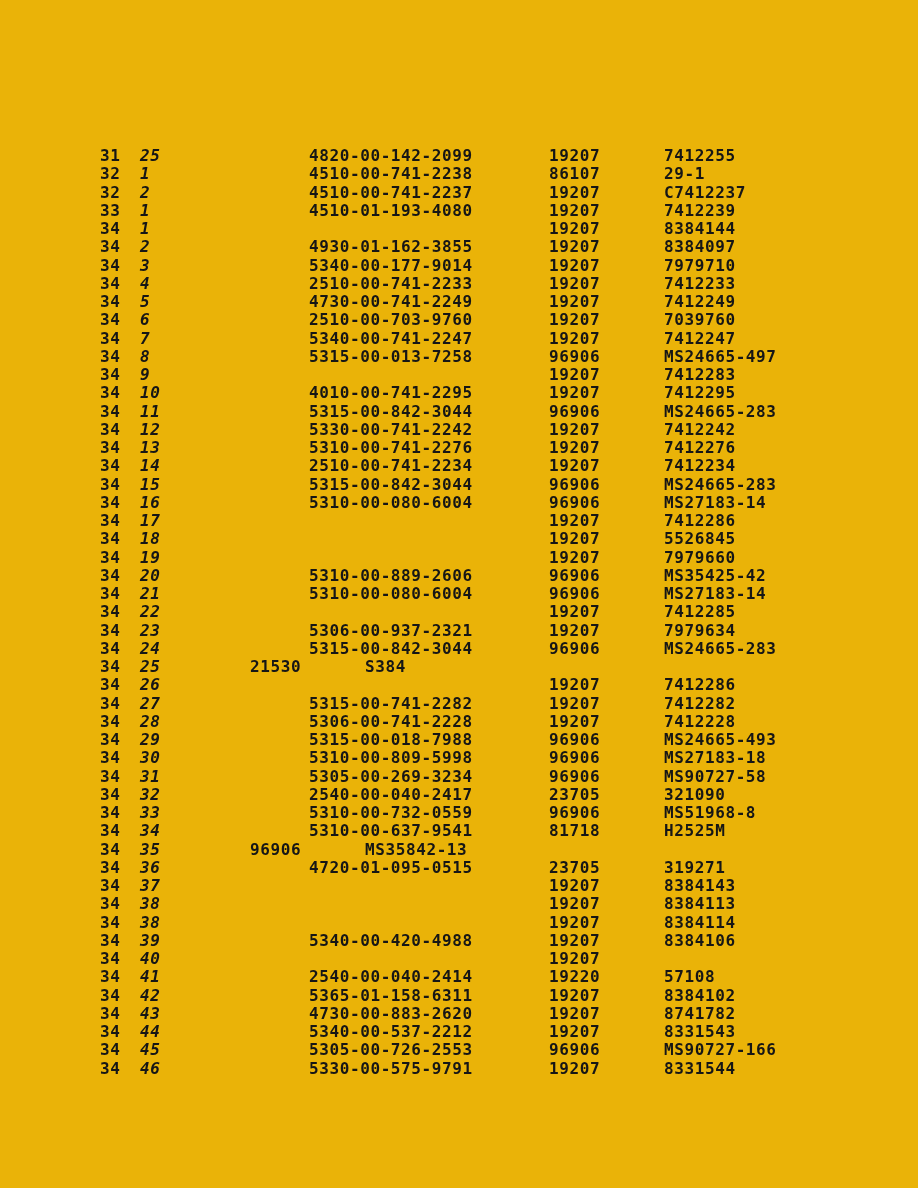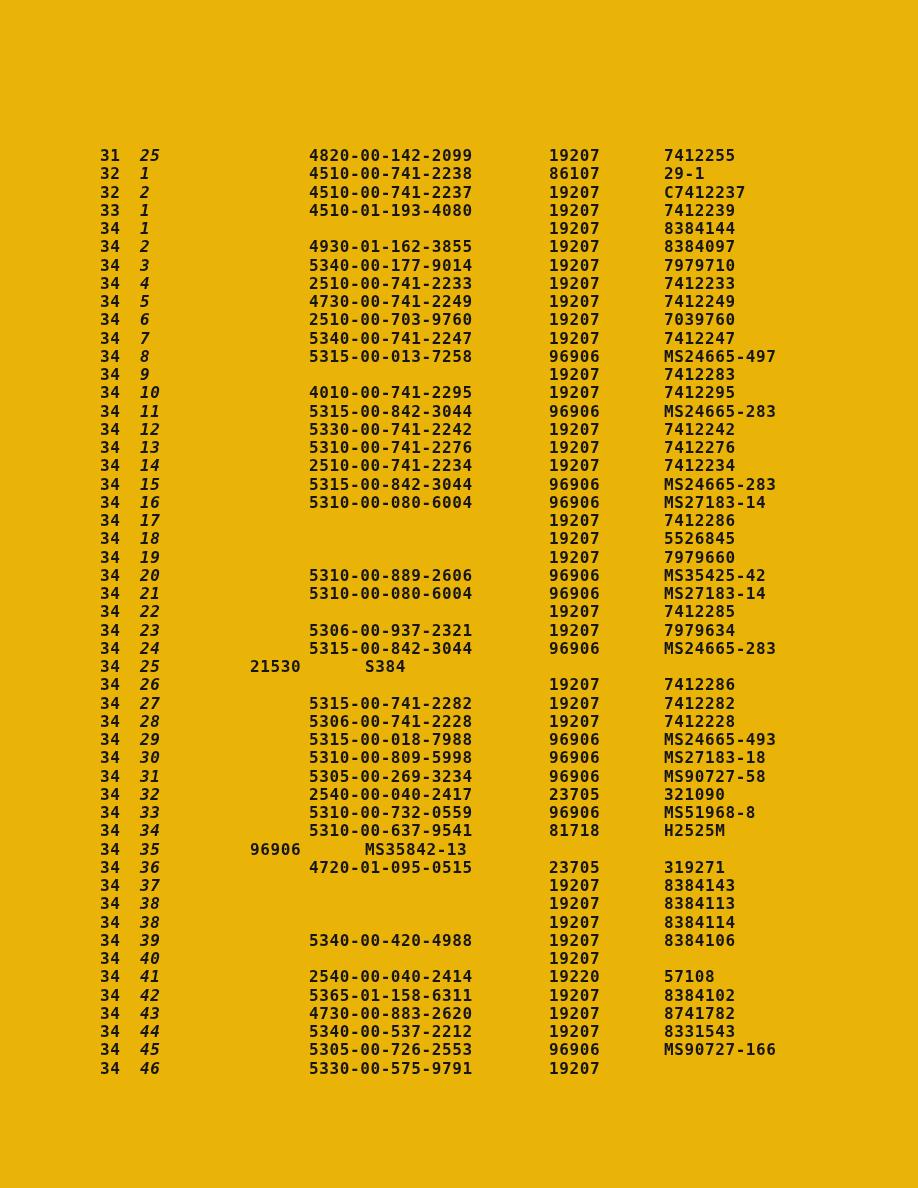--- a/index.html
+++ b/index.html
@@ -85,15 +85,15 @@
       <div class="t-row"><span class="c-fig">34</span><span class="c-item">37</span><span class="c-stock"></span><span class="c-fscm">19207</span><span class="c-part">8384143</span></div>
       <div class="t-row"><span class="c-fig">34</span><span class="c-item">38</span><span class="c-stock"></span><span class="c-fscm">19207</span><span class="c-part">8384113</span></div>
       <div class="t-row"><span class="c-fig">34</span><span class="c-item">38</span><span class="c-stock"></span><span class="c-fscm">19207</span><span class="c-part">8384114</span></div>
       <div class="t-row"><span class="c-fig">34</span><span class="c-item">39</span><span class="c-stock">5340-00-420-4988</span><span class="c-fscm">19207</span><span class="c-part">8384106</span></div>
       <div class="t-row"><span class="c-fig">34</span><span class="c-item">40</span><span class="c-stock"></span><span class="c-fscm">19207</span></div>
       <div class="t-row"><span class="c-fig">34</span><span class="c-item">41</span><span class="c-stock">2540-00-040-2414</span><span class="c-fscm">19220</span><span class="c-part">57108</span></div>
       <div class="t-row"><span class="c-fig">34</span><span class="c-item">42</span><span class="c-stock">5365-01-158-6311</span><span class="c-fscm">19207</span><span class="c-part">8384102</span></div>
       <div class="t-row"><span class="c-fig">34</span><span class="c-item">43</span><span class="c-stock">4730-00-883-2620</span><span class="c-fscm">19207</span><span class="c-part">8741782</span></div>
       <div class="t-row"><span class="c-fig">34</span><span class="c-item">44</span><span class="c-stock">5340-00-537-2212</span><span class="c-fscm">19207</span><span class="c-part">8331543</span></div>
       <div class="t-row"><span class="c-fig">34</span><span class="c-item">45</span><span class="c-stock">5305-00-726-2553</span><span class="c-fscm">96906</span><span class="c-part">MS90727-166</span></div>
-      <div class="t-row"><span class="c-fig">34</span><span class="c-item">46</span><span class="c-stock">5330-00-575-9791</span><span class="c-fscm">19207</span></div>
+      <div class="t-row"><span class="c-fig">34</span><span class="c-item">46</span><span class="c-stock">5330-00-575-9791</span><span class="c-fscm">19207</span><span class="c-part">8331544</span></div>
     </div>
 </div>
 
 </body></html>

